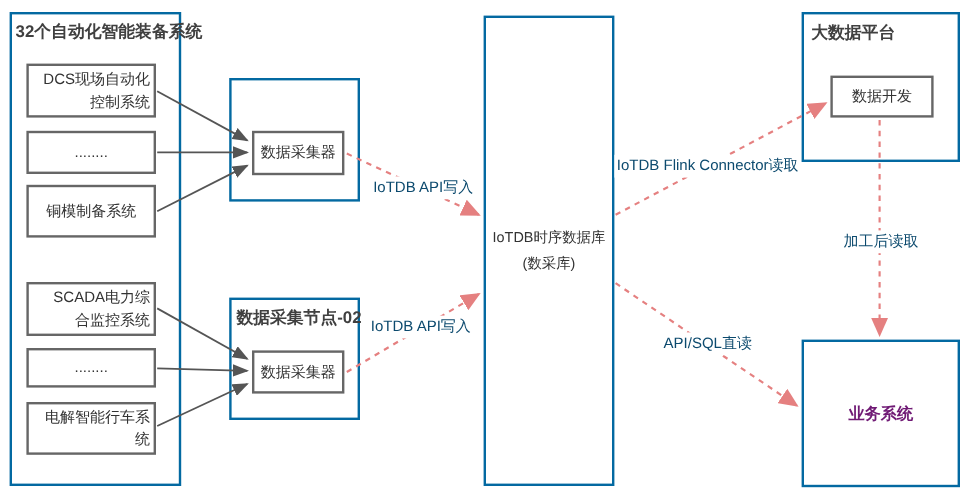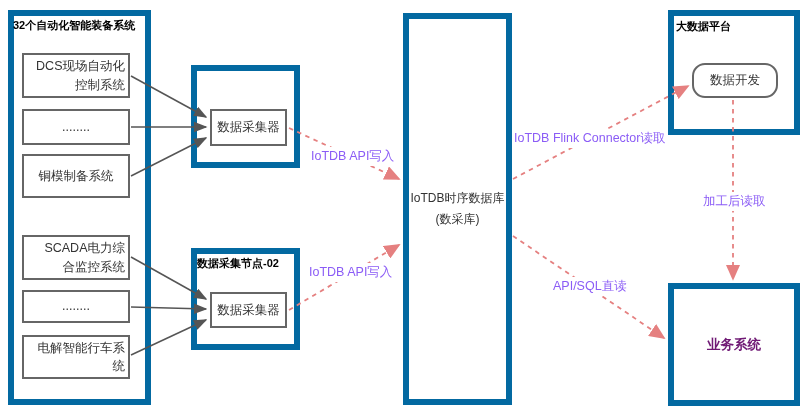--- a/index.html
+++ b/index.html
@@ -1,24 +1,24 @@
 <!DOCTYPE html>
 <html><head>
 <meta charset="utf-8">
 <style>
   html,body{margin:0;padding:0;background:#fff;}
   body{font-family:"Liberation Sans","DejaVu Sans",sans-serif;}
   #canvas{position:relative;width:809px;height:417px;background:#fff;overflow:hidden;}
-  .box{position:absolute;border:6px solid #0369a1;background:#fff;box-sizing:border-box;}
-  .group-title{position:absolute;font-weight:bold;font-size:11px;color:#000000;white-space:nowrap;}
+  .box{position:absolute;border:2px solid #0369a1;background:#fff;box-sizing:border-box;}
+  .group-title{position:absolute;font-weight:bold;font-size:14px;color:#404040;white-space:nowrap;}
   .sys-box{position:absolute;border:2px solid #666;background:#fff;box-sizing:border-box;
            display:flex;align-items:center;justify-content:center;text-align:right;
            font-size:12.5px;color:#333;line-height:1.45;padding:1px 3px;}
   .center-text{display:flex;align-items:center;justify-content:center;text-align:center;}
-  .edge-label{position:absolute;background:#fff;font-size:12.5px;color:#8b5cf6;
+  .edge-label{position:absolute;background:#fff;font-size:12.5px;color:#0c4a6e;
               white-space:nowrap;padding:1px 2px;z-index:3;}
   #arrow-layer{position:absolute;left:0;top:0;z-index:2;pointer-events:none;}
   .iotdb-text{font-size:12px;color:#333;line-height:1.75;text-align:center;white-space:nowrap;}
   .bold-title{font-weight:bold;color:#701a75;}
 </style>
 </head>
 <body>
 
 <div id="canvas">
 
@@ -57,21 +57,21 @@
 
   <div class="box center-text" style="left:403px;top:13px;width:109px;height:392px;">
     <div class="iotdb-text">
       <div>IoTDB时序数据库</div>
       <div>(数采库)</div>
     </div>
   </div>
 
   <div class="box" style="left:668px;top:10px;width:132px;height:125px;"></div>
   <div class="group-title" style="left:676px;top:19px;">大数据平台</div>
-  <div class="sys-box" style="left:692px;top:63px;width:86px;height:35px;border-radius:13px;">
+  <div class="sys-box" style="left:692px;top:63px;width:86px;height:35px;">
     <span>数据开发</span>
   </div>
 
   <div class="box center-text" style="left:668px;top:283px;width:132px;height:123px;">
     <span class="bold-title" style="font-size:13.5px;">业务系统</span>
   </div>
 
   <svg id="arrow-layer" width="809" height="417" viewBox="0 0 809 417">
     <defs>
       <marker id="ah-gray" markerWidth="9" markerHeight="7" refX="8" refY="3.5" orient="auto">

